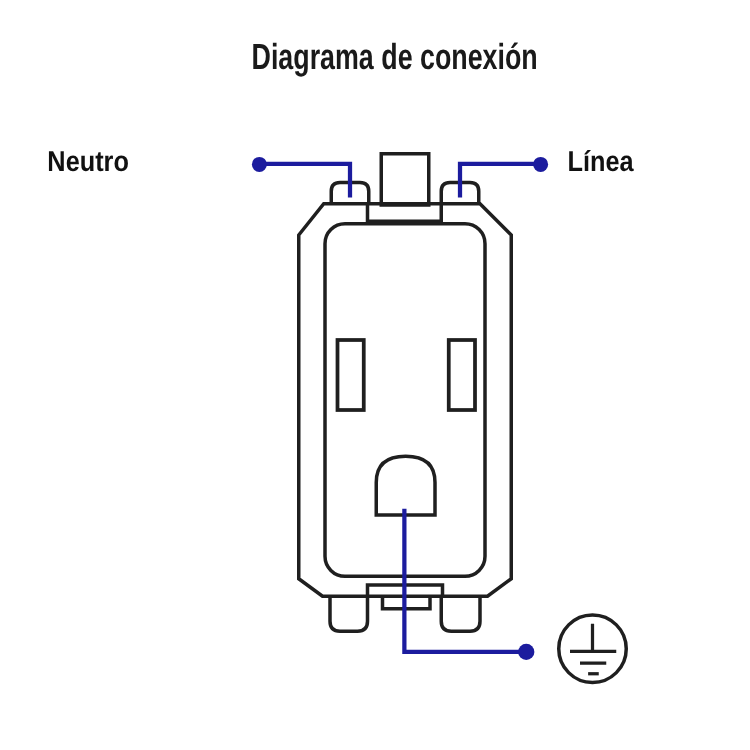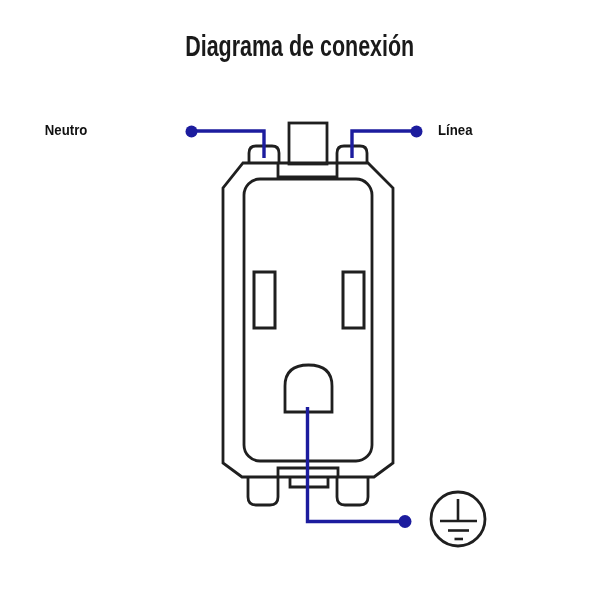--- a/index.html
+++ b/index.html
@@ -9,21 +9,21 @@
   body {
     width: 600px;
     height: 600px;
     background: #ffffff;
     font-family: "Liberation Sans", sans-serif;
     position: relative;
     overflow: hidden;
   }
   .stage {
     position: absolute;
-    left: 0; top: 0;
+    left: 16px; top: 0;
     width: 512px; height: 600px;
   }
   .title {
     position: absolute;
     left: 0;
     top: 32px;
     width: 600px;
     text-align: center;
     font-size: 29px;
     font-weight: bold;
@@ -32,21 +32,21 @@
     white-space: nowrap;
   }
   .title .squeeze {
     display: inline-block;
     transform: scaleX(0.74);
     transform-origin: 50% 50%;
   }
   .wire-label {
     position: absolute;
     top: 118px;
-    font-size: 15px;
+    font-size: 23px;
     font-weight: bold;
     color: #111111;
     line-height: 23px;
     white-space: nowrap;
   }
   .wire-label .squeeze {
     display: inline-block;
     transform: scaleX(0.88);
   }
   .label-neutral {

